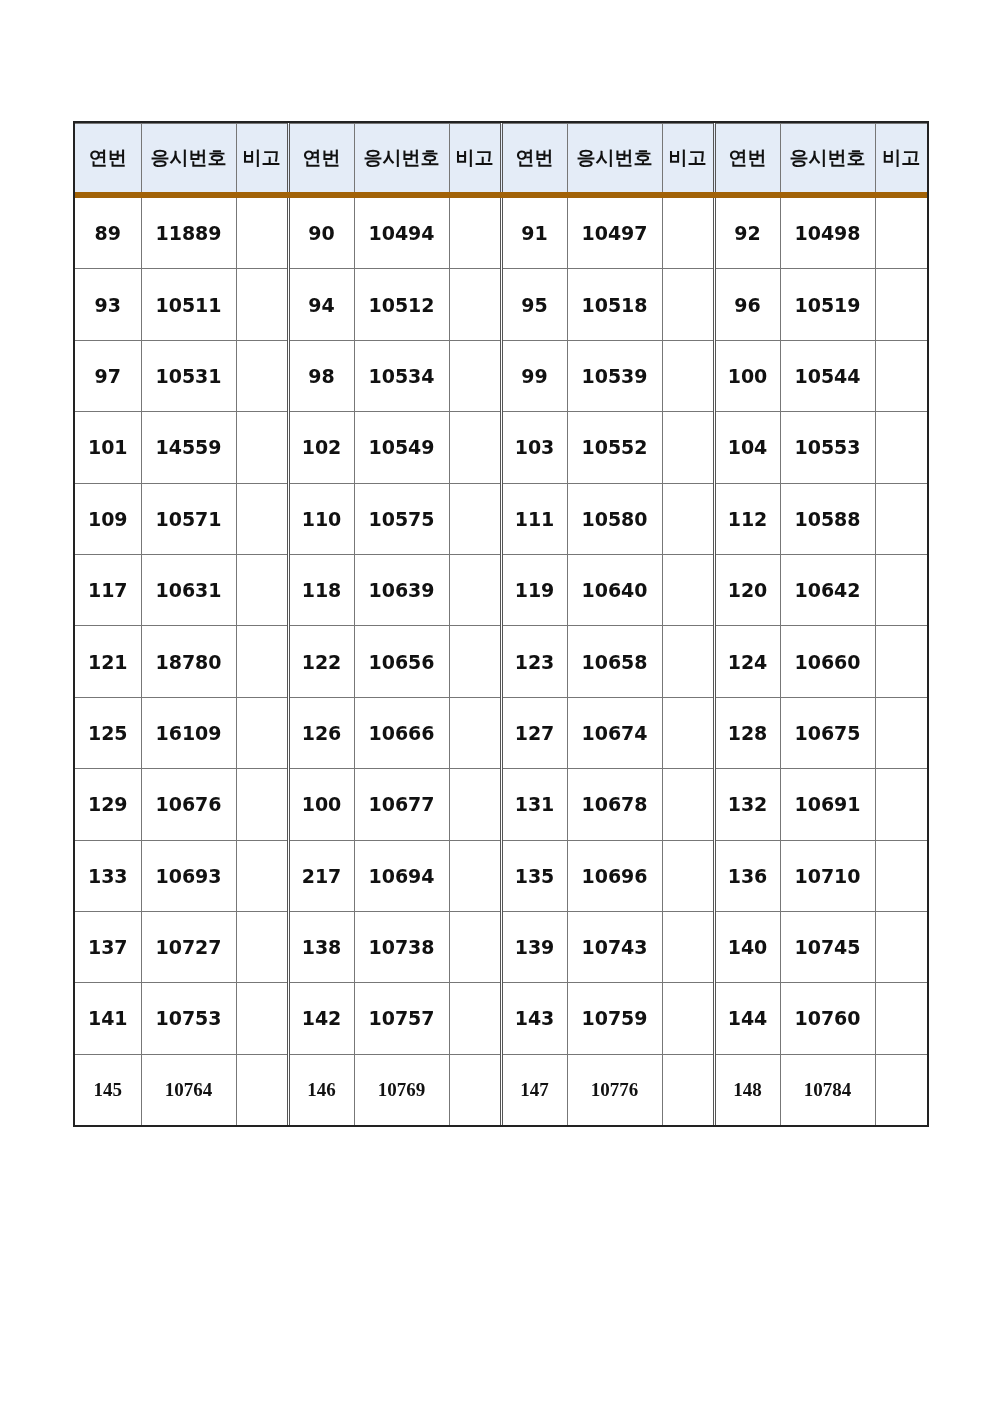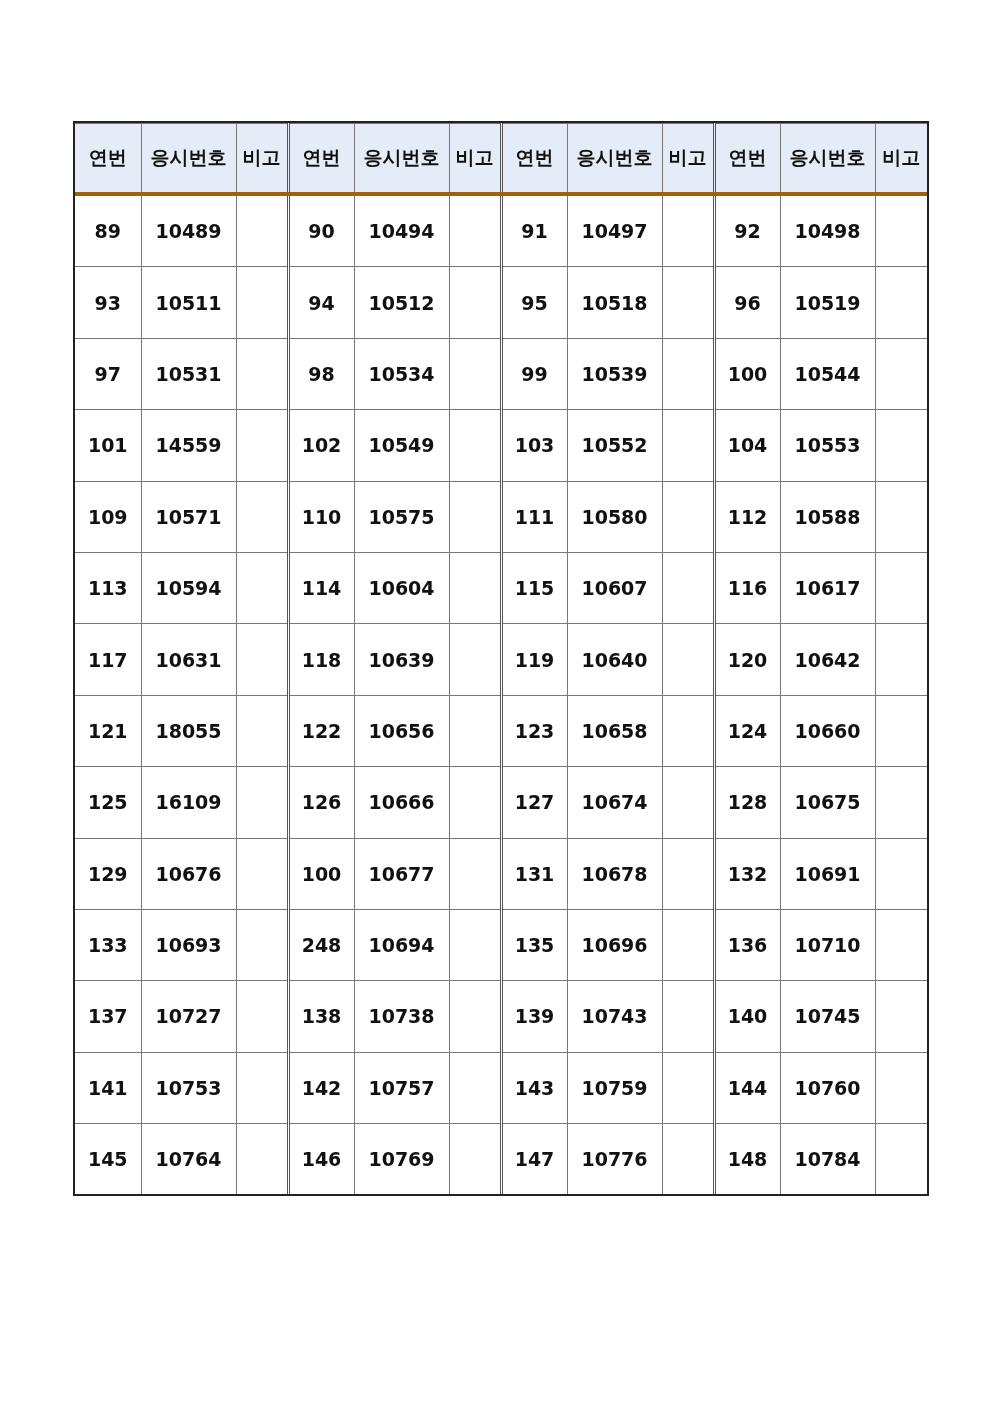--- a/index.html
+++ b/index.html
@@ -6,29 +6,29 @@
   body { width: 1000px; height: 1413px; position: relative; font-family: "DejaVu Sans", "Liberation Sans", sans-serif; }
   .sheet {
     position: absolute; left: 73px; top: 121px; width: 856px;
     border: 2px solid #222; box-sizing: border-box;
   }
   table { border-collapse: collapse; width: 100%; table-layout: fixed; }
   th, td {
     border: 1px solid #777; text-align: center; vertical-align: middle;
     color: #111; font-weight: bold; padding: 0;
   }
-  th { height: 68px; background: #e4ecf7; font-size: 19px; font-weight: bold; letter-spacing: 0px; border-bottom: 4px solid #a16207; }
+  th { height: 68px; background: #e4ecf7; font-size: 19px; font-weight: bold; letter-spacing: 0px; border-bottom: 6px solid #a16207; }
   td { height: 70.4px; font-size: 19px; }
   col.c-no { width: 66px; }
   col.c-id { width: 95px; }
   col.c-note { width: 52px; }
   .gs { border-left: 3px double #555; }
   th:first-child, td:first-child { border-left: none; }
   tr > *:last-child { border-right: none; }
-  tbody tr:last-child td { border-bottom: none; }
+  tbody tr:last-child td { border-bottom: none; font-family: Liberation Serif, serif; }
 </style>
 </head>
 <body>
 
 <div class="sheet">
   <table>
     <colgroup>
       <col class="c-no">
         <col class="c-id">
         <col class="c-note">
@@ -54,21 +54,21 @@
           <th>응시번호</th>
           <th>비고</th>
           <th class="gs">연번</th>
           <th>응시번호</th>
           <th>비고</th>
         </tr>
     </thead>
     <tbody id="table-body">
         <tr>
           <td>89</td>
-          <td>10489</td>
+          <td>11889</td>
           <td></td>
           <td class="gs">90</td>
           <td>10494</td>
           <td></td>
           <td class="gs">91</td>
           <td>10497</td>
           <td></td>
           <td class="gs">92</td>
           <td>10498</td>
           <td></td>
@@ -123,50 +123,36 @@
           <td>10575</td>
           <td></td>
           <td class="gs">111</td>
           <td>10580</td>
           <td></td>
           <td class="gs">112</td>
           <td>10588</td>
           <td></td>
         </tr>
         <tr>
-          <td>113</td>
-          <td>10594</td>
-          <td></td>
-          <td class="gs">114</td>
-          <td>10604</td>
-          <td></td>
-          <td class="gs">115</td>
-          <td>10607</td>
-          <td></td>
-          <td class="gs">116</td>
-          <td>10617</td>
-          <td></td>
-        </tr>
-        <tr>
           <td>117</td>
           <td>10631</td>
           <td></td>
           <td class="gs">118</td>
           <td>10639</td>
           <td></td>
           <td class="gs">119</td>
           <td>10640</td>
           <td></td>
           <td class="gs">120</td>
           <td>10642</td>
           <td></td>
         </tr>
         <tr>
           <td>121</td>
-          <td>18055</td>
+          <td>18780</td>
           <td></td>
           <td class="gs">122</td>
           <td>10656</td>
           <td></td>
           <td class="gs">123</td>
           <td>10658</td>
           <td></td>
           <td class="gs">124</td>
           <td>10660</td>
           <td></td>
@@ -196,21 +182,21 @@
           <td>10678</td>
           <td></td>
           <td class="gs">132</td>
           <td>10691</td>
           <td></td>
         </tr>
         <tr>
           <td>133</td>
           <td>10693</td>
           <td></td>
-          <td class="gs">248</td>
+          <td class="gs">217</td>
           <td>10694</td>
           <td></td>
           <td class="gs">135</td>
           <td>10696</td>
           <td></td>
           <td class="gs">136</td>
           <td>10710</td>
           <td></td>
         </tr>
         <tr>

